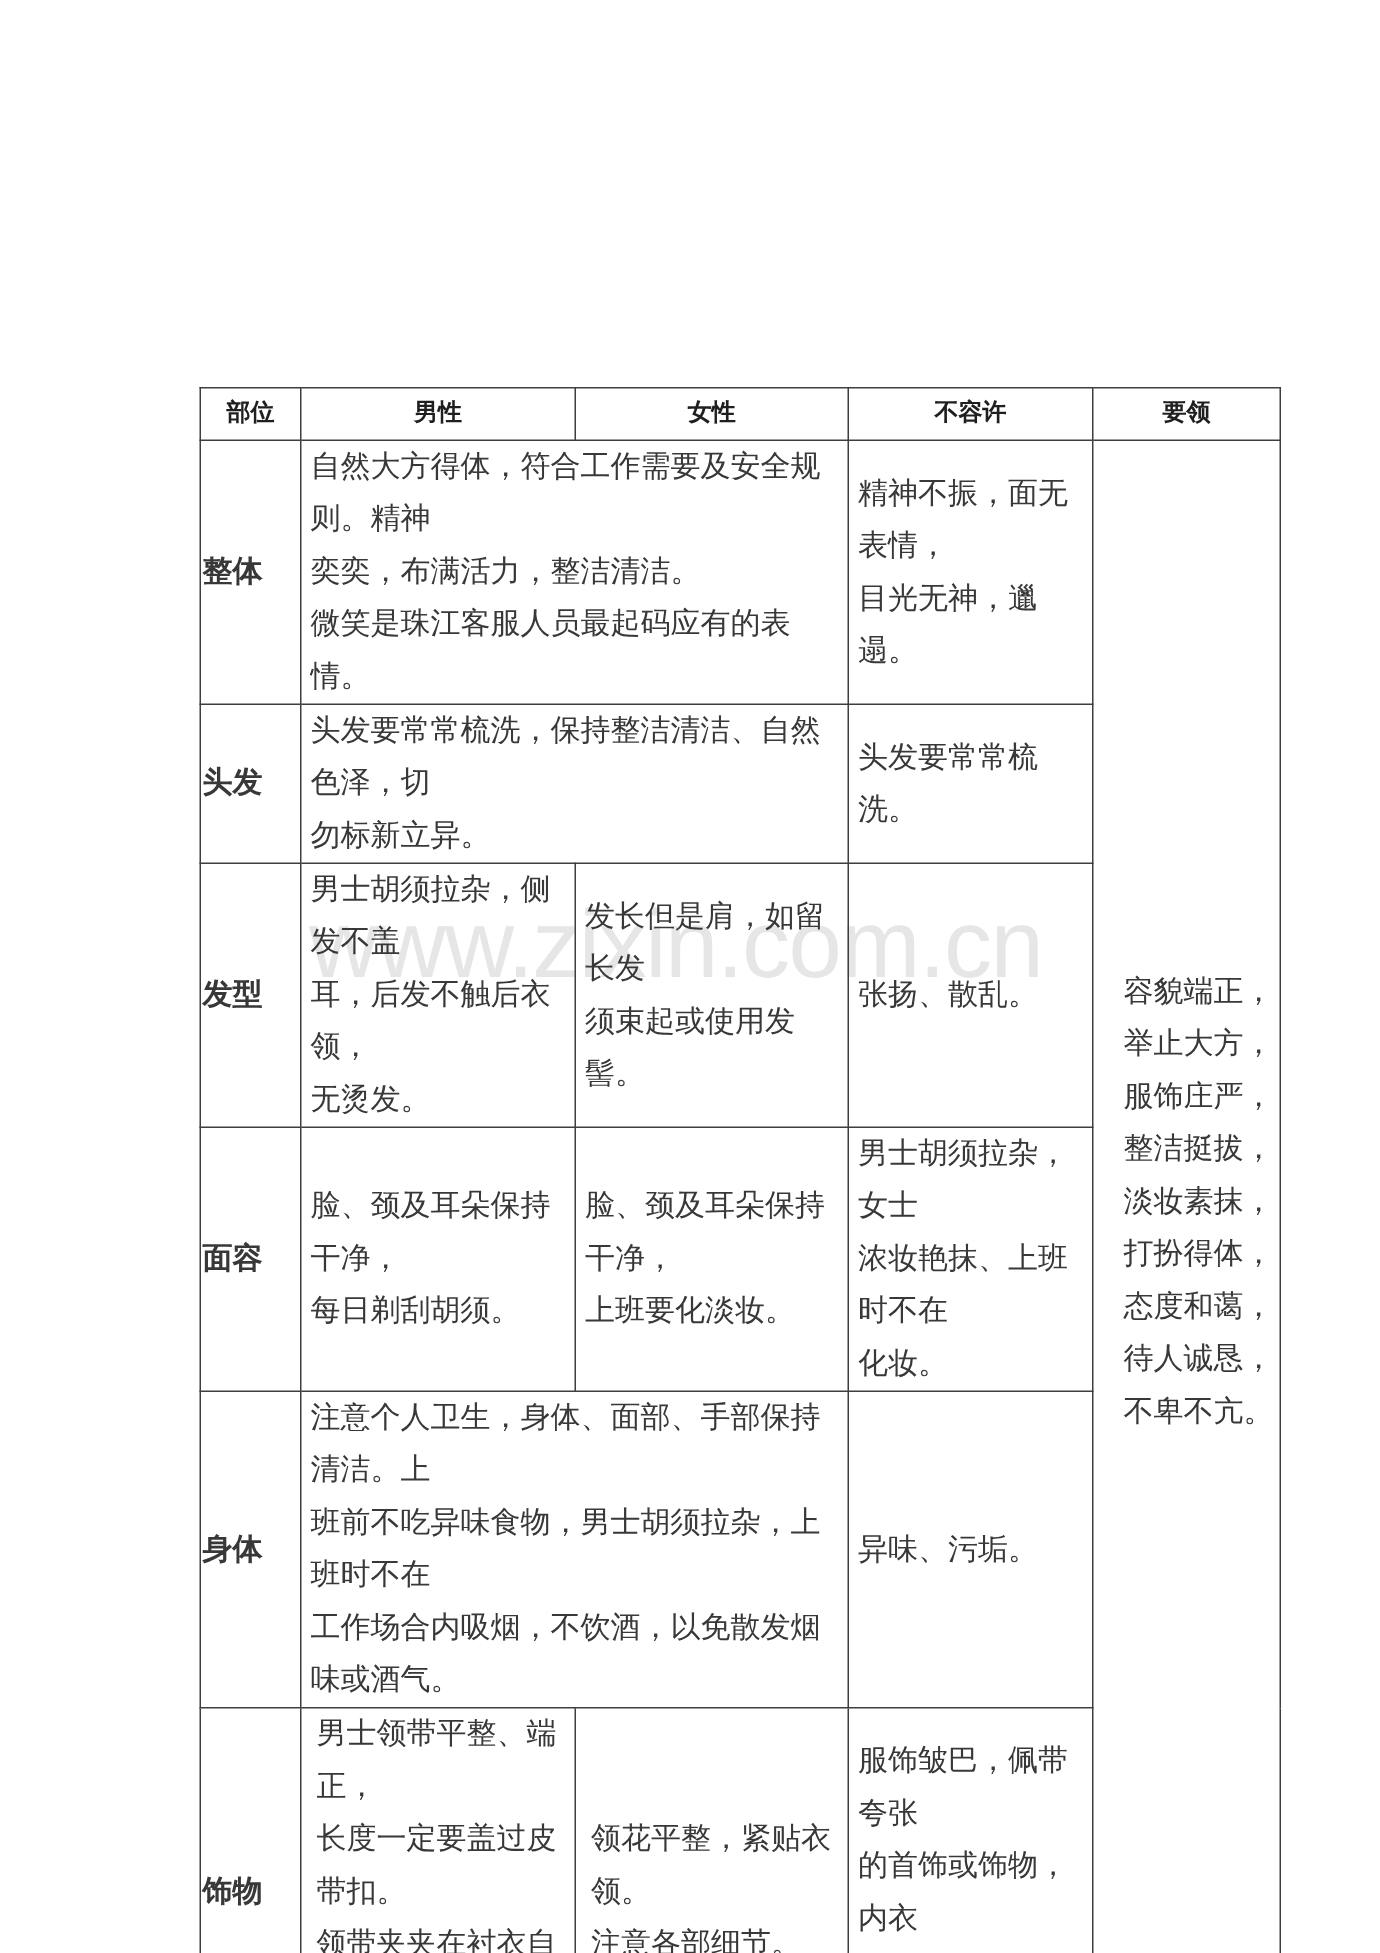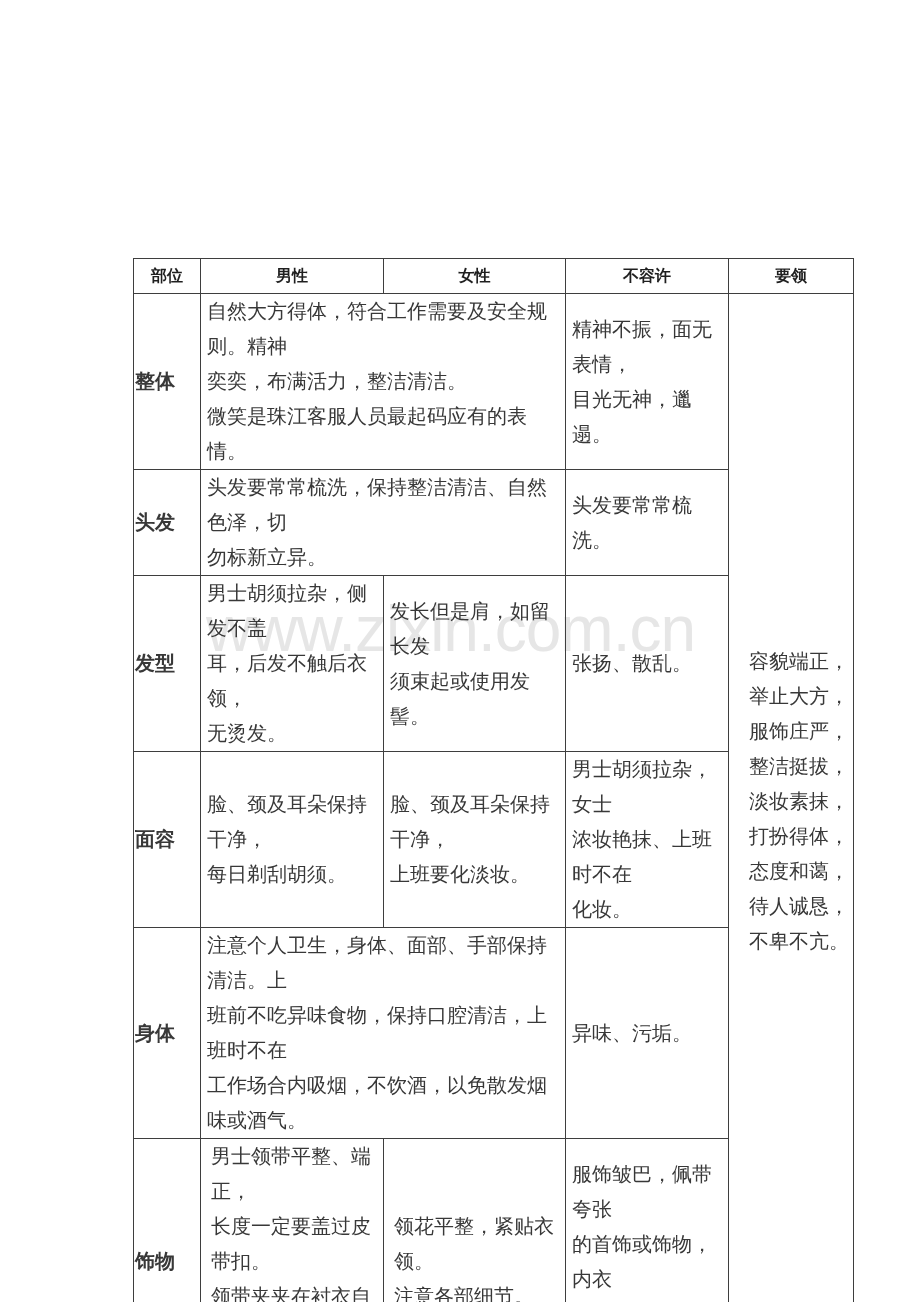--- a/index.html
+++ b/index.html
@@ -161,21 +161,21 @@
       <td class="content">脸、颈及耳朵保持干净，
 上班要化淡妆。</td>
       <td class="content">男士胡须拉杂，女士
 浓妆艳抹、上班时不在
 化妆。</td>
     </tr>
 
     <tr class="r-body">
       <td class="part">身体</td>
       <td class="content" colspan="2">注意个人卫生，身体、面部、手部保持清洁。上
-班前不吃异味食物，保持口腔清洁，上班时不在
+班前不吃异味食物，男士胡须拉杂，上班时不在
 工作场合内吸烟，不饮酒，以免散发烟味或酒气。</td>
       <td class="content">异味、污垢。</td>
     </tr>
 
     <tr class="r-acc">
       <td class="part">饰物</td>
       <td class="content center">男士领带平整、端正，
 长度一定要盖过皮带扣。
 领带夹夹在衬衣自上而
 下第四个钮扣处。</td>

